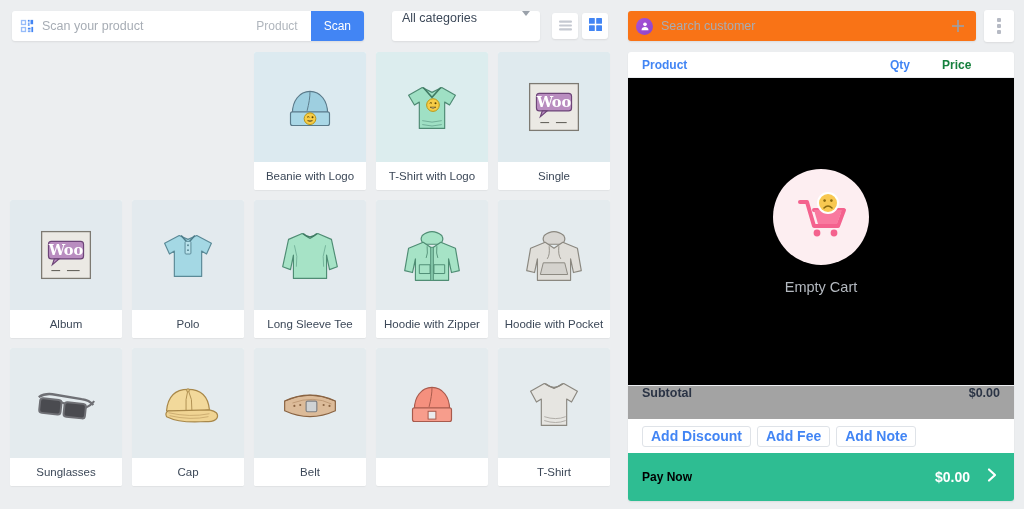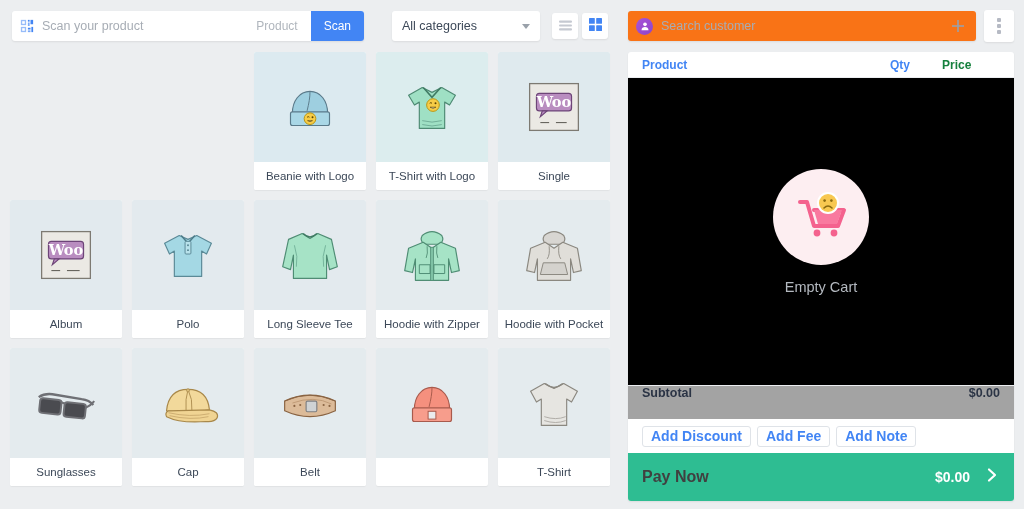--- a/index.html
+++ b/index.html
@@ -31,21 +31,21 @@
   .scan-input::placeholder { color: #a7adb5; }
   .seg { display: flex; align-items: center; height: 30px; }
   .seg-btn {
     height: 30px; padding: 0 13px; display: flex; align-items: center;
     font-size: 12px; color: #b0b6bd; background: #fff; border: 0; cursor: pointer;
     font-family: "Liberation Sans", sans-serif;
   }
   .seg-btn.active { background: #4285f4; color: #fff; font-weight: 500; }
   .cat-select {
     width: 148px; height: 30px; margin-left: 16px; background: #fff;
-    border-radius: 3px; display: flex; align-items: center;
+    border-radius: 3px; display: flex; align-items: flex-start;
     padding: 0 10px; justify-content: space-between;
     box-shadow: 0 1px 2px rgba(0,0,0,.08); cursor: pointer;
   }
   .cat-label { font-size: 12.5px; color: #3c4858; }
   .caret { width: 0; height: 0; border-left: 4.5px solid transparent;
            border-right: 4.5px solid transparent; border-top: 5px solid #9aa1aa; }
   .view-toggle { display: flex; gap: 4px; margin-left: auto; }
   .vt-btn {
     width: 26px; height: 26px; background: #fff; border-radius: 3px;
     display: flex; align-items: center; justify-content: center; cursor: pointer;
@@ -141,21 +141,21 @@
   .act-btn {
     height: 21px; padding: 0 8px; border: 1px solid #dfe3e8; border-radius: 3px;
     background: #fff; color: #4285f4; font-size: 14px; font-weight: bold;
     cursor: pointer; font-family: "Liberation Sans", sans-serif;
     display: flex; align-items: center;
   }
   .pay-bar {
     height: 48px; background: #2ebd92; display: flex; align-items: center;
     padding: 0 14px; cursor: pointer; flex-shrink: 0;
   }
-  .pay-label { flex: 1; color: #404040; font-size: 16px; font-weight: bold; }
+  .pay-label { flex: 1; color: #000000; font-size: 12px; font-weight: bold; }
   .pay-amount { color: #fff; font-size: 14px; font-weight: bold; margin-right: 14px; }
 </style>
 </head>
 <body>
 
 <div class="app">
 
   <div class="topbar">
 
     <div class="topbar-left">

